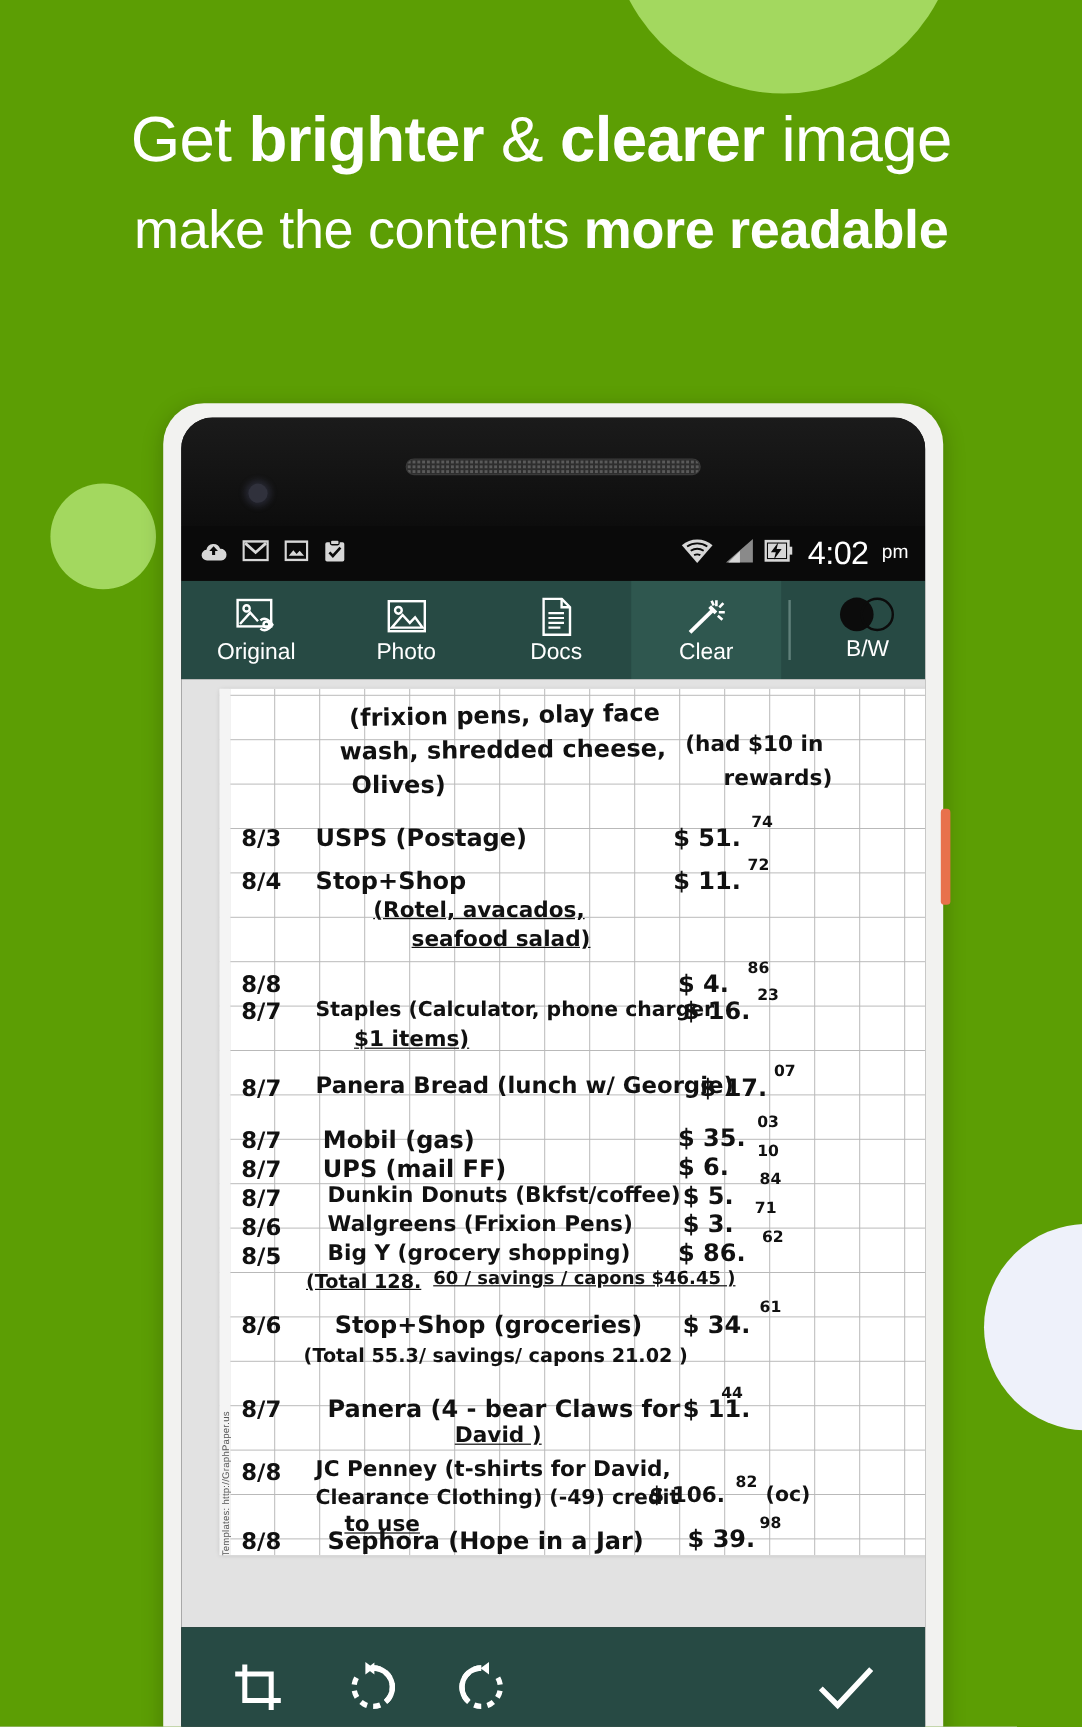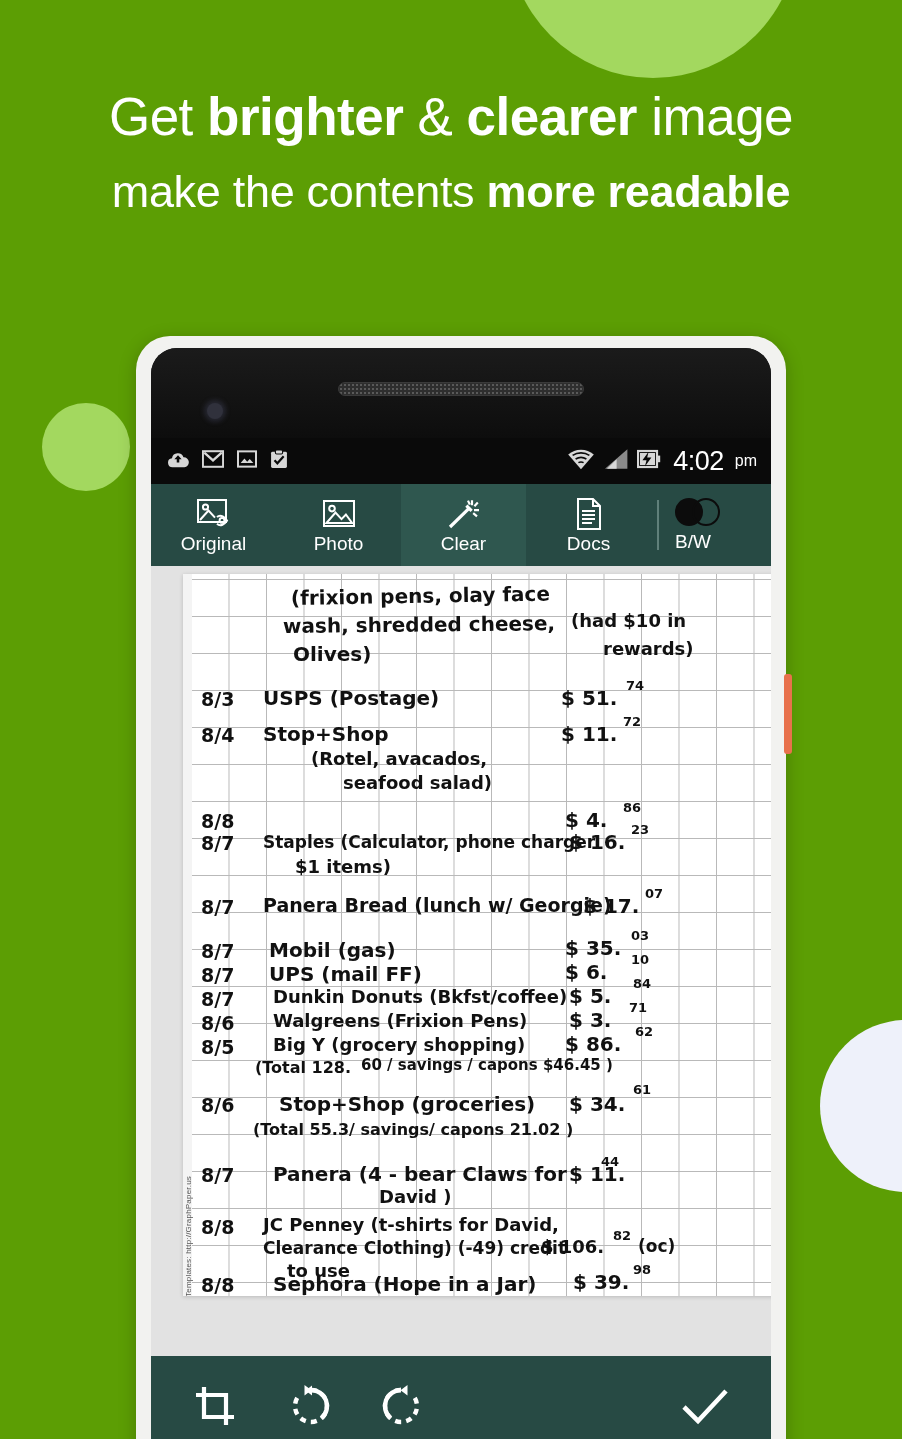--- a/index.html
+++ b/index.html
@@ -149,20 +149,21 @@
   .filter-tab .ficon { height: 34px; display:flex; align-items:center; }
   #filter-divider {
     width: 2px;
     background: #60807a;
     margin: 16px 16px 16px 6px;
   }
   #bw-tab {
     flex: 0 0 96px;
     display: flex;
     flex-direction: column;
+    align-items: center;
     justify-content: center;
     gap: 5px;
     color: #fff;
     cursor: pointer;
   }
   #bw-tab .flabel { font-size: 19px; }
   #bw-icon {
     position: relative;
     width: 46px; height: 28px;
   }
@@ -226,21 +227,21 @@
     position: absolute;
     color: #111;
     font-family: "DejaVu Sans", sans-serif;
     font-weight: 700;
     white-space: nowrap;
     transform-origin: left center;
   }
   .hw-date { font-size: 19px; }
   .hw-desc { font-size: 20px; }
   .hw-amt  { font-size: 20px; }
-  .hw-sub  { font-size: 18px; }
+  .hw-sub  { font-size: 18px; text-decoration: underline; }
   .hw-note { font-size: 18px; }
   .hw-cents{ font-size: 13px; vertical-align: super; }
 
   
   #action-bar {
     position: relative;
     height: 100px;
     background: #274a44;
     display: flex;
     align-items: center;
@@ -354,40 +355,40 @@
           <span class="ficon">
             <svg width="34" height="32" viewBox="0 0 34 30">
                 <rect x="2" y="2" width="30" height="25" fill="none" stroke="#fff" stroke-width="2"></rect>
                 <circle cx="10" cy="9.6" r="2.8" fill="none" stroke="#fff" stroke-width="2"></circle>
                 <path d="M4.5 24l9-10.5 6 6.6 4.4-4.6 6.2 8.5z" fill="none" stroke="#fff" stroke-width="2"></path>
               </svg>
           </span>
           <span class="flabel">Photo</span>
         </div>
 
+        <div class="filter-tab">
+          <span class="ficon">
+            <svg width="28" height="32" viewBox="0 0 26 32">
+                <path d="M2 1h15l7 7v23H2z" fill="none" stroke="#fff" stroke-width="2"></path>
+                <path d="M17 1v7h7" fill="none" stroke="#fff" stroke-width="2"></path>
+                <path d="M6 13h13M6 17h13M6 21h13M6 25h10" stroke="#fff" stroke-width="1.8"></path>
+              </svg>
+          </span>
+          <span class="flabel">Docs</span>
+        </div>
+
         <div class="filter-tab active">
           <span class="ficon">
             <svg width="34" height="32" viewBox="0 0 34 32">
                 <path d="M3 29L22 10.4" stroke="#fff" stroke-width="3.2" fill="none"></path>
                 <path d="M19.4 7.6l5.2 5.2" stroke="#fff" stroke-width="3.2"></path>
                 <path d="M25 2.2v5M30.8 4.6l-3.4 3.6M32 12.2h-5M30 18.4l-3.8-3.2M21 2.6l1.8 4" stroke="#fff" stroke-width="2.2" fill="none"></path>
               </svg>
           </span>
           <span class="flabel">Clear</span>
-        </div>
-
-        <div class="filter-tab">
-          <span class="ficon">
-            <svg width="28" height="32" viewBox="0 0 26 32">
-                <path d="M2 1h15l7 7v23H2z" fill="none" stroke="#fff" stroke-width="2"></path>
-                <path d="M17 1v7h7" fill="none" stroke="#fff" stroke-width="2"></path>
-                <path d="M6 13h13M6 17h13M6 21h13M6 25h10" stroke="#fff" stroke-width="1.8"></path>
-              </svg>
-          </span>
-          <span class="flabel">Docs</span>
         </div>
 
         <div id="filter-divider"></div>
 
         <div id="bw-tab">
           <span id="bw-icon">
             <span class="c-fill"></span>
             <span class="c-out"></span>
           </span>
           <span class="flabel">B/W</span>

